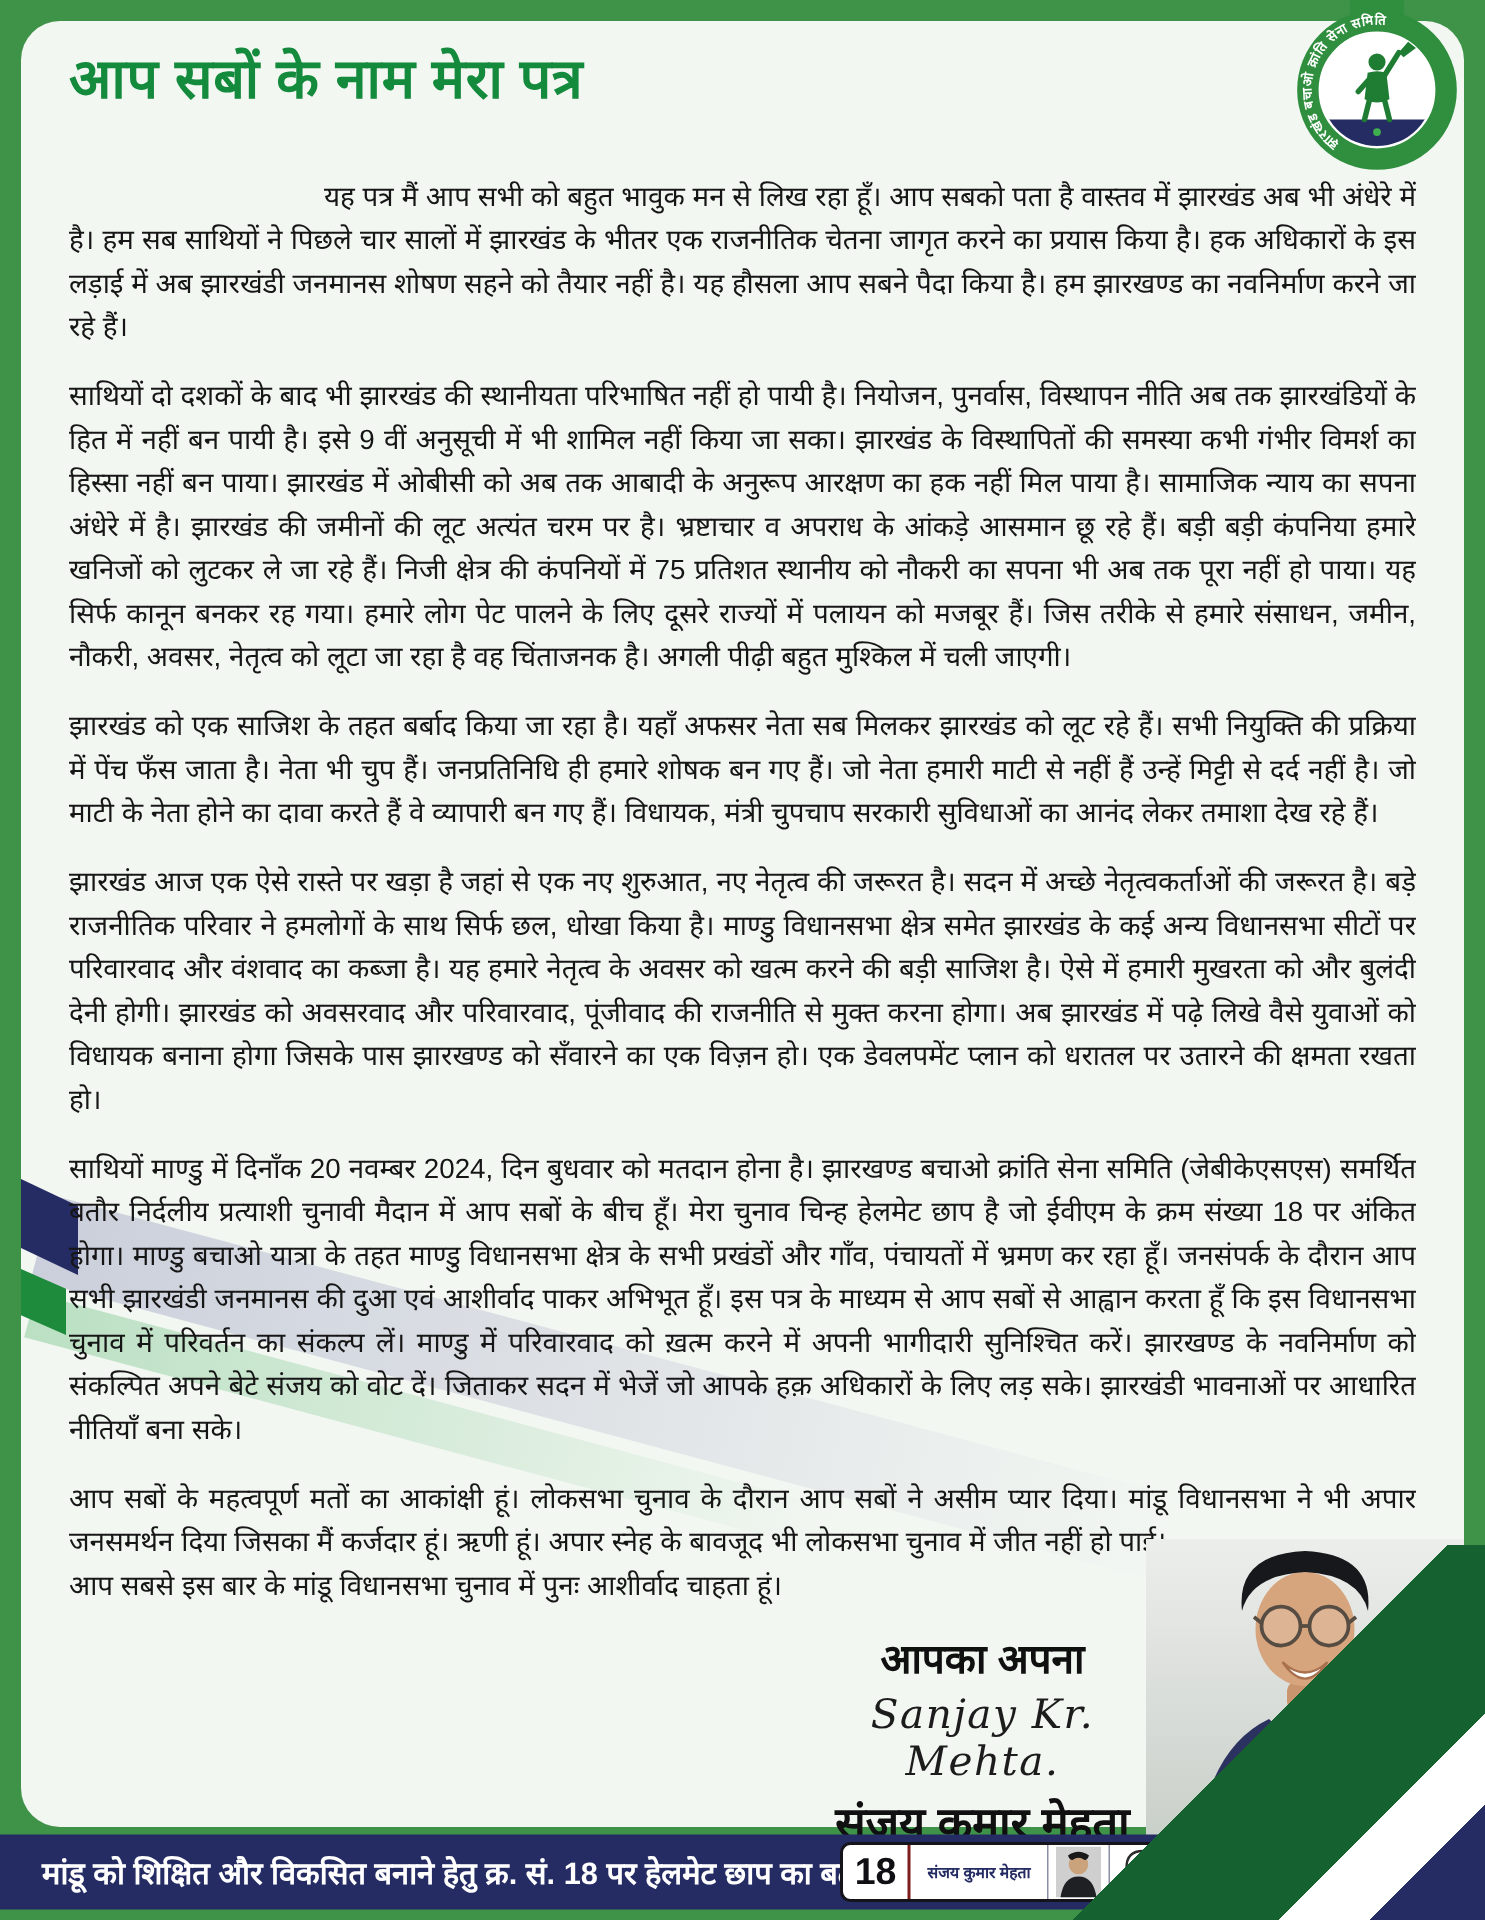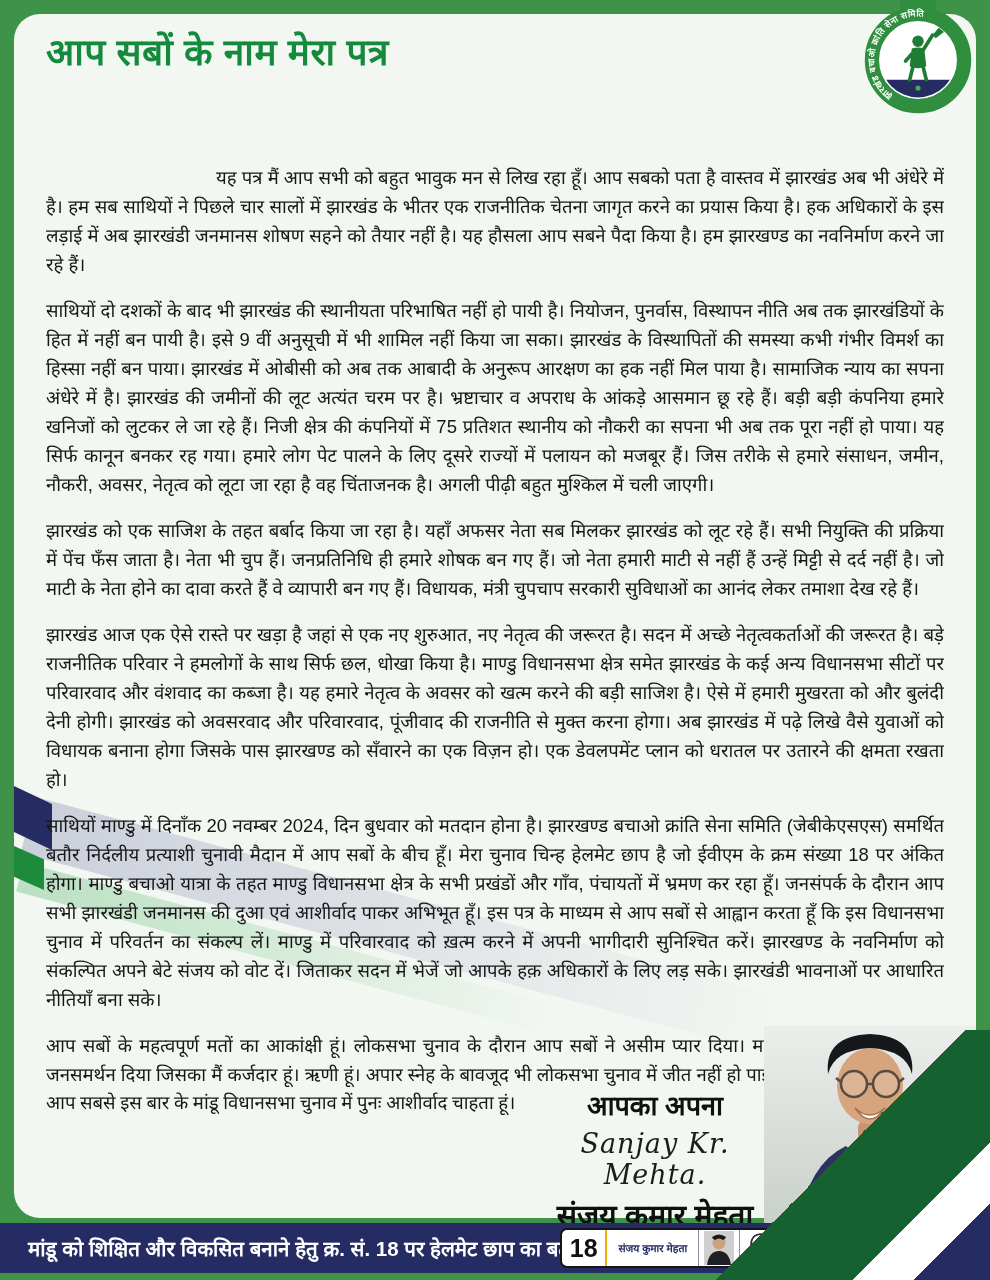--- a/index.html
+++ b/index.html
@@ -29,42 +29,41 @@
   .title-line{margin:0;color:#138a3c;font-weight:800;font-size:37px;line-height:46px;letter-spacing:.5px;}
   
   .logo-wrap{position:absolute;right:10px;top:-14px;width:124px;height:136px;z-index:4;}
   .logo-ribbon{position:absolute;left:44px;top:0;width:36px;height:78px;background:#2f8f3e;}
   .logo-badge{position:absolute;left:8px;top:20px;}
   
   .body{
     position:absolute;left:32px;right:32px;top:102px;bottom:96px;z-index:2;
     font-size:18.5px;line-height:29px;color:#161616;text-align:justify;overflow:hidden;
     font-weight:500;
-    margin-top:47px;
   }
   .body p{margin:0 0 17px 0;}
   .body p.indent{text-indent:170px;}
   .closing p{margin:0;}
-  .closing p.cl-1,.closing p.cl-2{max-width:690px;text-align:left;font-family:Liberation Serif, serif;}
+  .closing p.cl-1,.closing p.cl-2{max-width:690px;text-align:left;}
   
   .portrait{position:absolute;right:14px;bottom:54px;width:212px;height:200px;z-index:3;overflow:hidden;}
   
   .signature{position:absolute;left:528px;top:1086px;width:254px;text-align:center;z-index:4;}
   .sig-salutation{font-size:27px;font-weight:800;color:#101010;margin:0;}
   .sig-script{font-family:"DejaVu Serif","Liberation Serif",serif;font-style:italic;
     font-size:27px;color:#1c1c1c;margin:5px 0 2px 0;letter-spacing:1px;}
   .sig-name{font-size:30px;font-weight:800;color:#101010;margin:4px 0 0 0;}
   
   .footer-bar{position:absolute;left:0;right:0;bottom:7px;height:50px;background:#252c64;z-index:5;}
   .footer-text{position:absolute;left:28px;top:0;height:50px;display:flex;align-items:center;
     color:#ffffff;font-weight:700;font-size:20.5px;white-space:nowrap;}
   .evm-strip{position:absolute;left:560px;top:5px;width:302px;height:40px;background:#ffffff;
     border:2px solid #14141a;border-radius:7px;display:flex;align-items:stretch;box-sizing:border-box;}
   .evm-cell{display:flex;align-items:center;justify-content:center;border-right:1.5px solid #8a8fa8;}
-  .evm-serial{width:46px;font-size:25px;font-weight:900;color:#101014;border-right:2px solid #eab308;}
+  .evm-serial{width:46px;font-size:25px;font-weight:900;color:#101014;border-right:2px solid #7f1d1d;}
   .evm-name{width:92px;font-size:10.5px;font-weight:700;color:#252c64;text-align:center;padding:0 2px;}
   .evm-photo{width:42px;}
   .evm-symbol{width:48px;flex-direction:column;justify-content:center;}
   .evm-caption{font-size:7px;font-weight:700;color:#111;border:1px solid #333;padding:0 2px;margin-top:1px;white-space:nowrap;background:#fff;}
   .evm-button{flex:1;border-right:none;position:relative;justify-content:flex-start;padding-left:8px;gap:7px;}
   .evm-led{width:11px;height:11px;border-radius:50%;background:#cf1b24;}
   .evm-pill{width:48px;height:20px;border-radius:10px;background:#252c64;}
   .evm-hand{position:absolute;right:0px;top:12px;transform:rotate(-12deg);}
   
   .corner-stripes{position:absolute;right:0;bottom:0;width:300px;height:250px;z-index:6;pointer-events:none;

